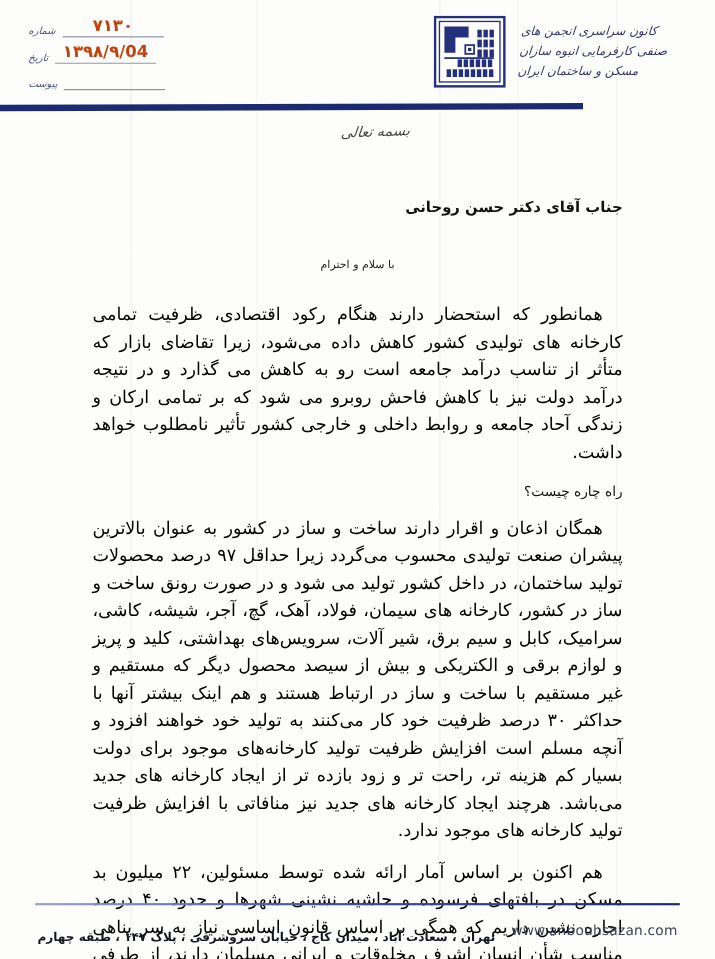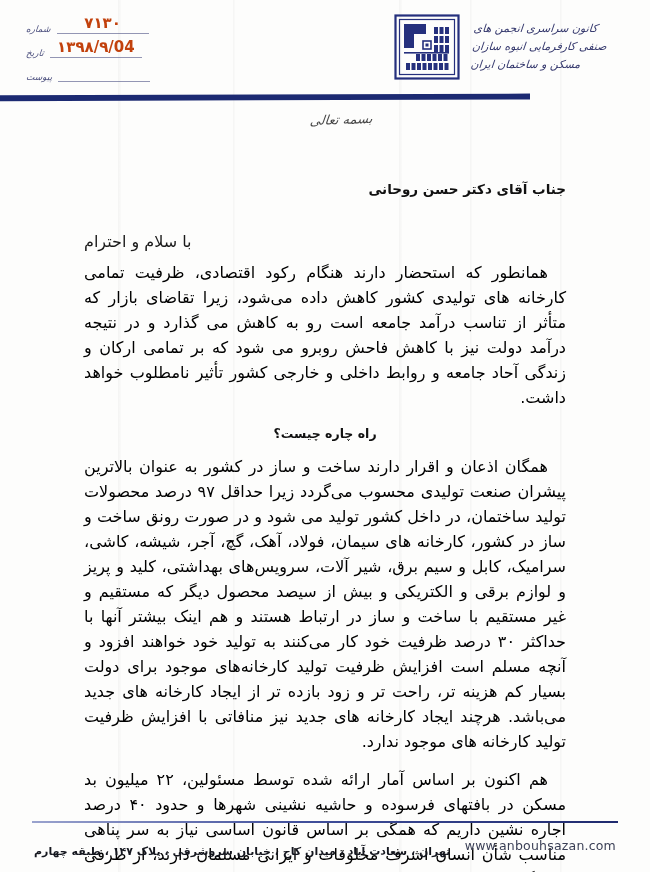--- a/index.html
+++ b/index.html
@@ -139,39 +139,39 @@
     text-align: right;
     font-weight: bold;
     font-size: 13.5px;
     line-height: 22px;
     color: #111111;
     margin-bottom: 32px;
   }
   .addressee div { white-space: nowrap; }
 
   .salutation {
-    text-align: left;
-    font-size: 16px;
+    text-align: center;
+    font-size: 10px;
     line-height: 20px;
     color: #1a1a1a;
-    margin-bottom: 8px;
+    margin-bottom: 21px;
   }
   p.para {
     text-align: justify;
     text-align-last: right;
     font-size: 16px;
     line-height: 25px;
     color: #000000;
     margin: 0 0 13px 0;
     text-indent: 18px;
   }
   .section-head {
-    text-align: center;
+    text-align: right;
     font-size: 12.5px;
-    font-weight: bold;
+    font-weight: normal;
     color: #111111;
     margin: 4px 0 9px 0;
     line-height: 22px;
   }
 
   
   .footer {
     position: absolute;
     left: 0;
     right: 0;

